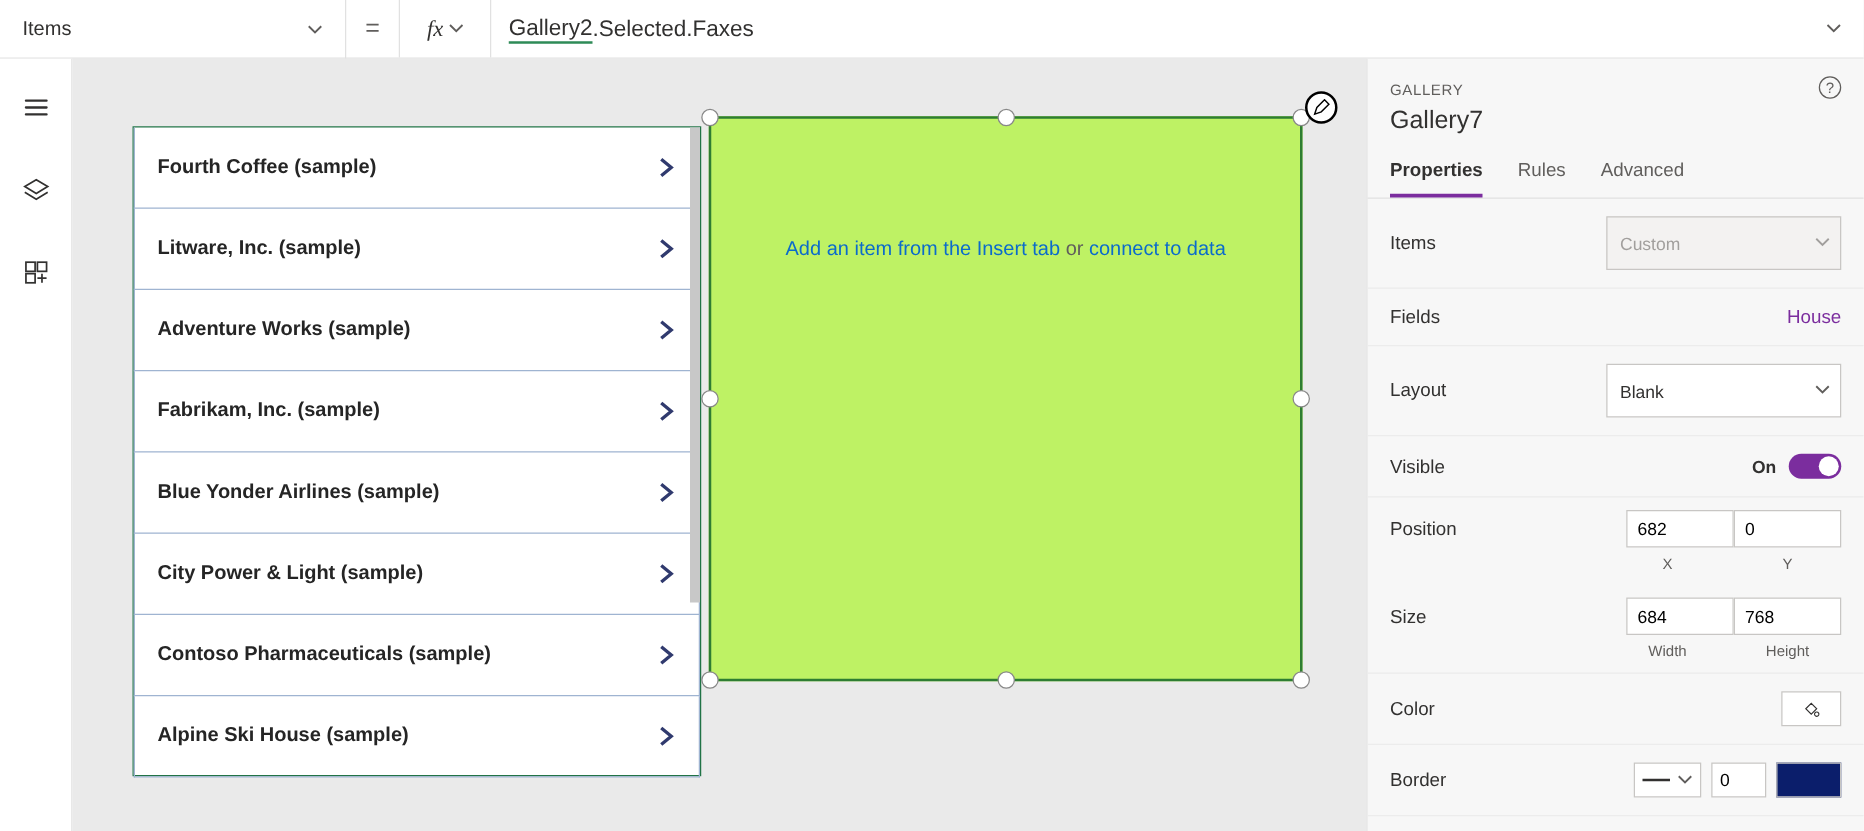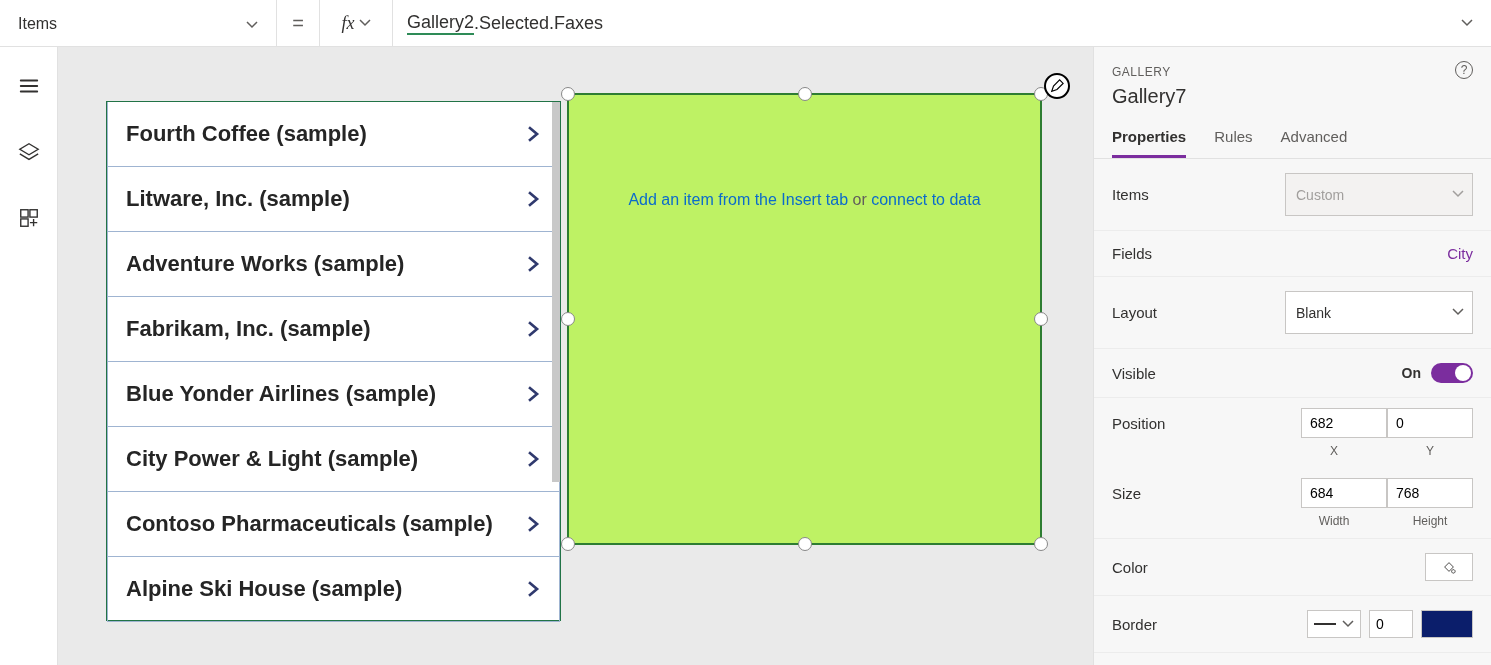--- a/index.html
+++ b/index.html
@@ -52,21 +52,21 @@
   .gallery-list {
     position: absolute; left: 48px; top: 54px; width: 455px; height: 520px;
     background: #fff; border: 1px solid #217346;
   }
   .gallery-list .scroll-thumb {
     position: absolute; right: 0; top: 0; width: 8px; height: 380px; background: #c8c8c8;
   }
   .gallery-list .list-item {
     height: 65px; border: 1px solid #9fb4d1; border-top: none; padding: 0 18px;
     display: flex; align-items: center; justify-content: space-between;
-    font-size: 22px; font-weight: 600; color: #252525;
+    font-size: 16px; font-weight: 600; color: #252525;
   }
   .gallery-list .list-item:first-child { border-top: 1px solid #9fb4d1; }
   .gallery-list .list-item .chev { width: 16px; height: 16px; color: #303a6e; }
 
   
   .selected-gallery {
     position: absolute; left: 509px; top: 46px; width: 475px; height: 452px;
     background: #bef264; border: 2px solid #2e7d32;
   }
   .handle {
@@ -309,21 +309,21 @@
       <div class="select-box disabled">
         <span>Custom</span>
         <span class="sel-caret"><svg class="caret-svg" viewBox="0 0 12 12">
               <path d="M1 3 L6 8 L11 3" stroke="#a19f9d" stroke-width="1.5" fill="none"></path>
             </svg></span>
       </div>
     </div>
 
     <div class="prop-row">
       <span class="prop-label">Fields</span>
-      <span class="edit-link">City</span>
+      <span class="edit-link">House</span>
     </div>
 
     <div class="prop-row">
       <span class="prop-label">Layout</span>
       <div class="select-box">
         <span>Blank</span>
         <span class="sel-caret"><svg class="caret-svg" viewBox="0 0 12 12">
               <path d="M1 3 L6 8 L11 3" stroke="#605e5c" stroke-width="1.5" fill="none"></path>
             </svg></span>
       </div>

